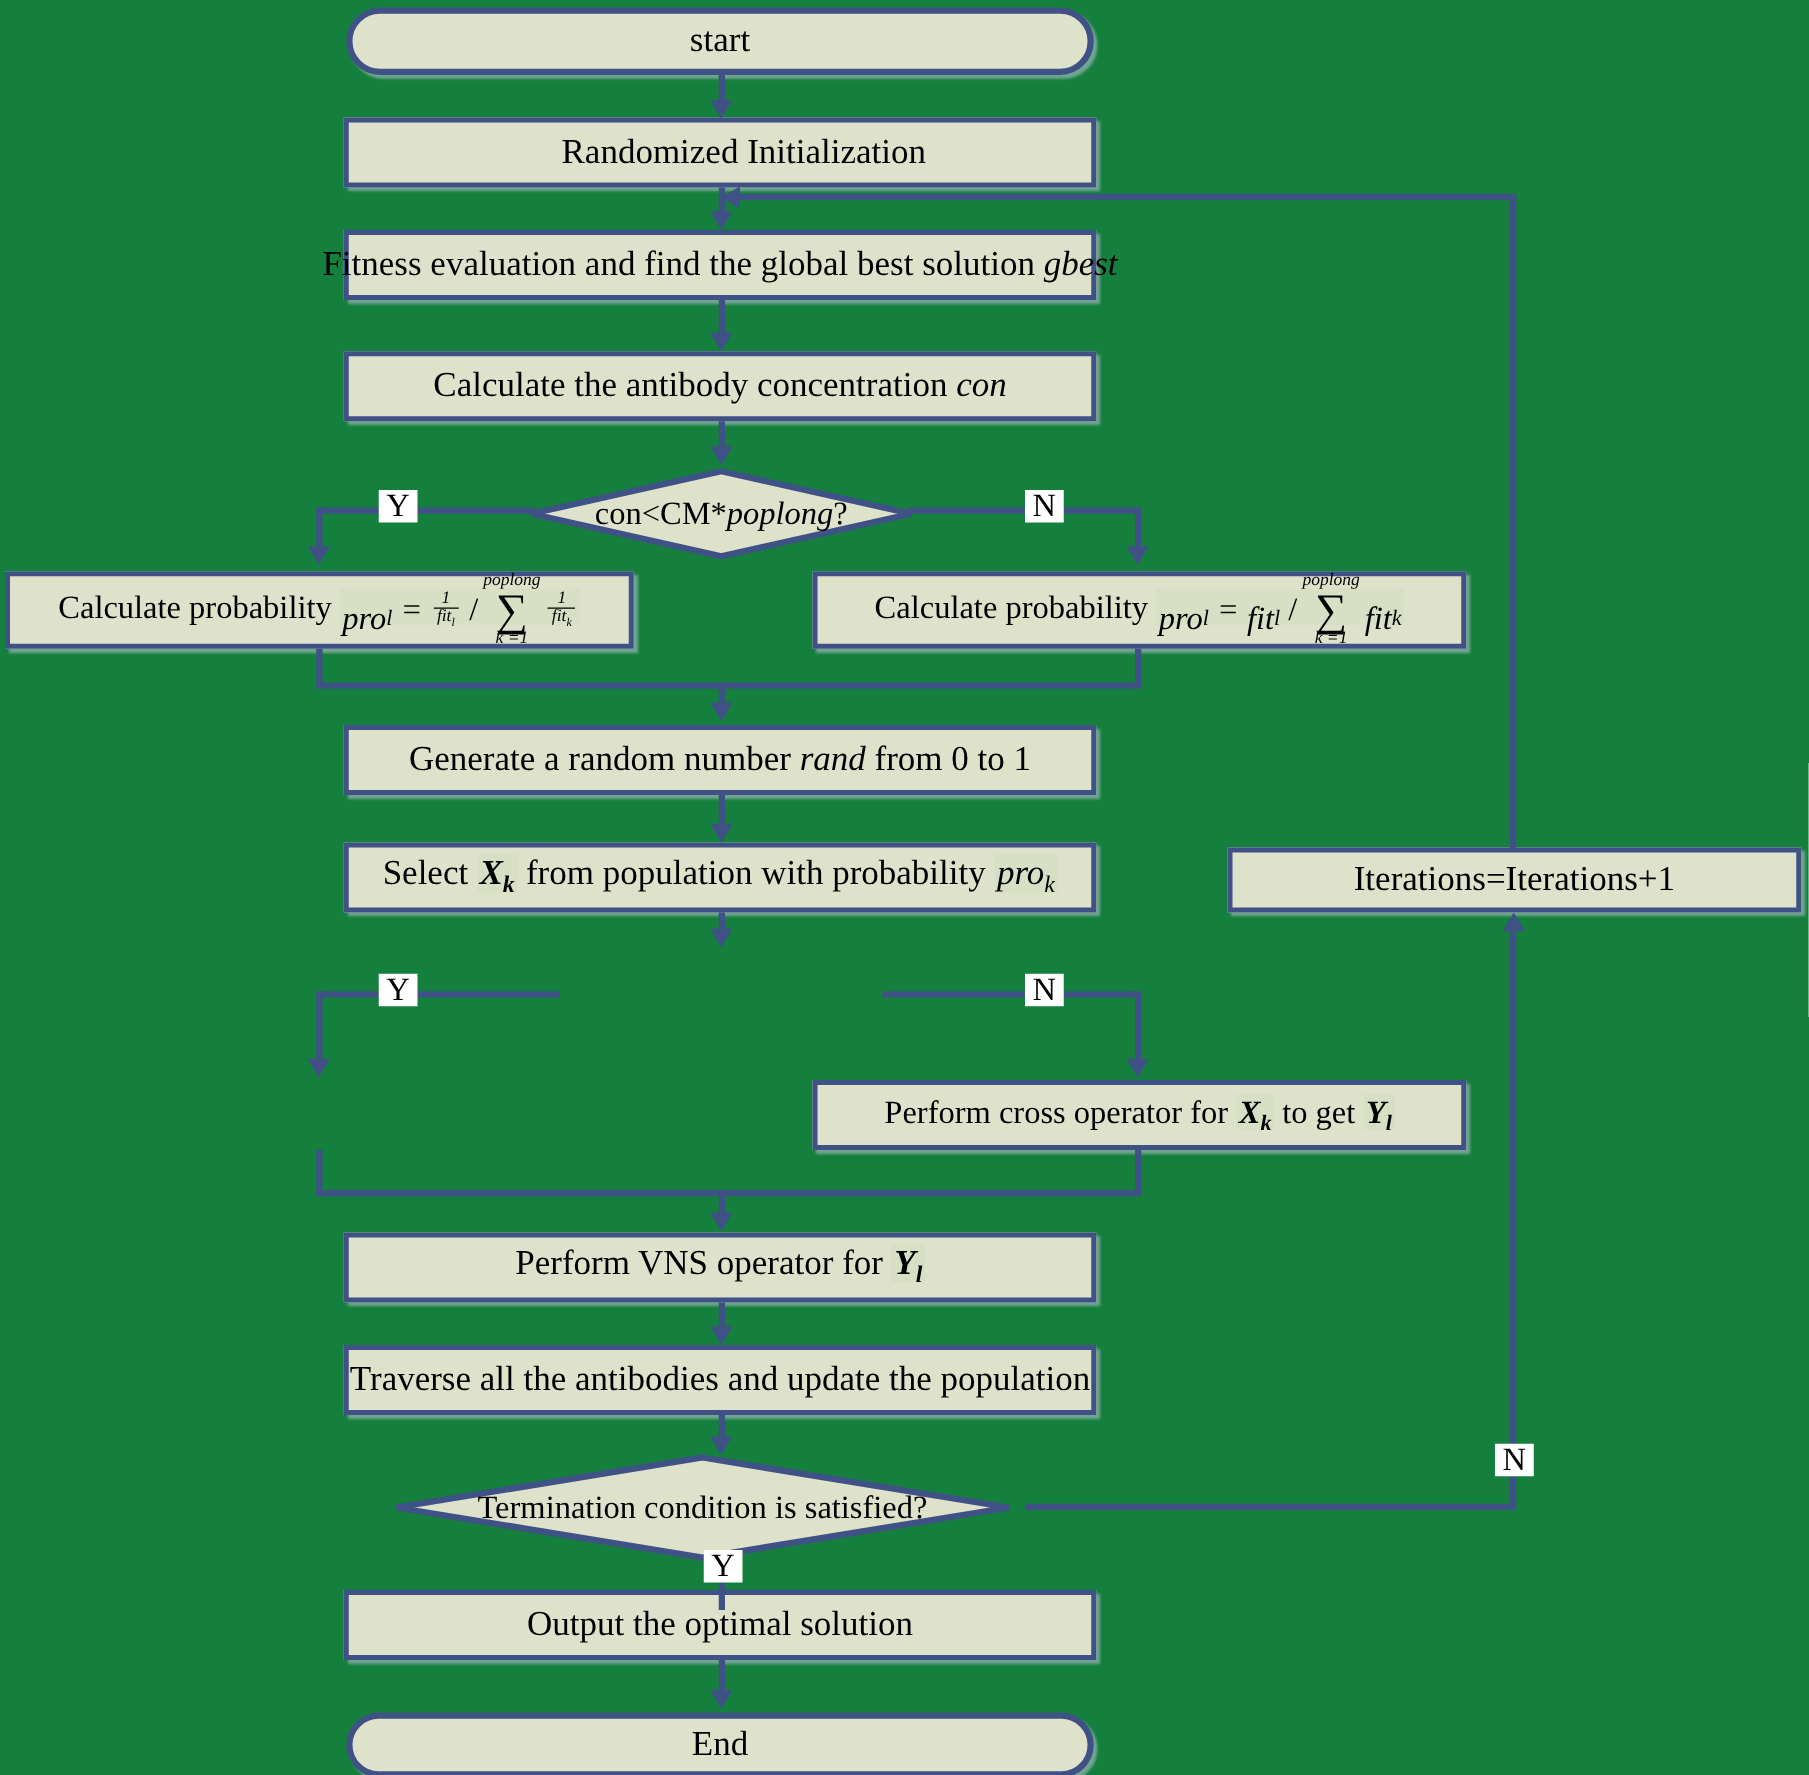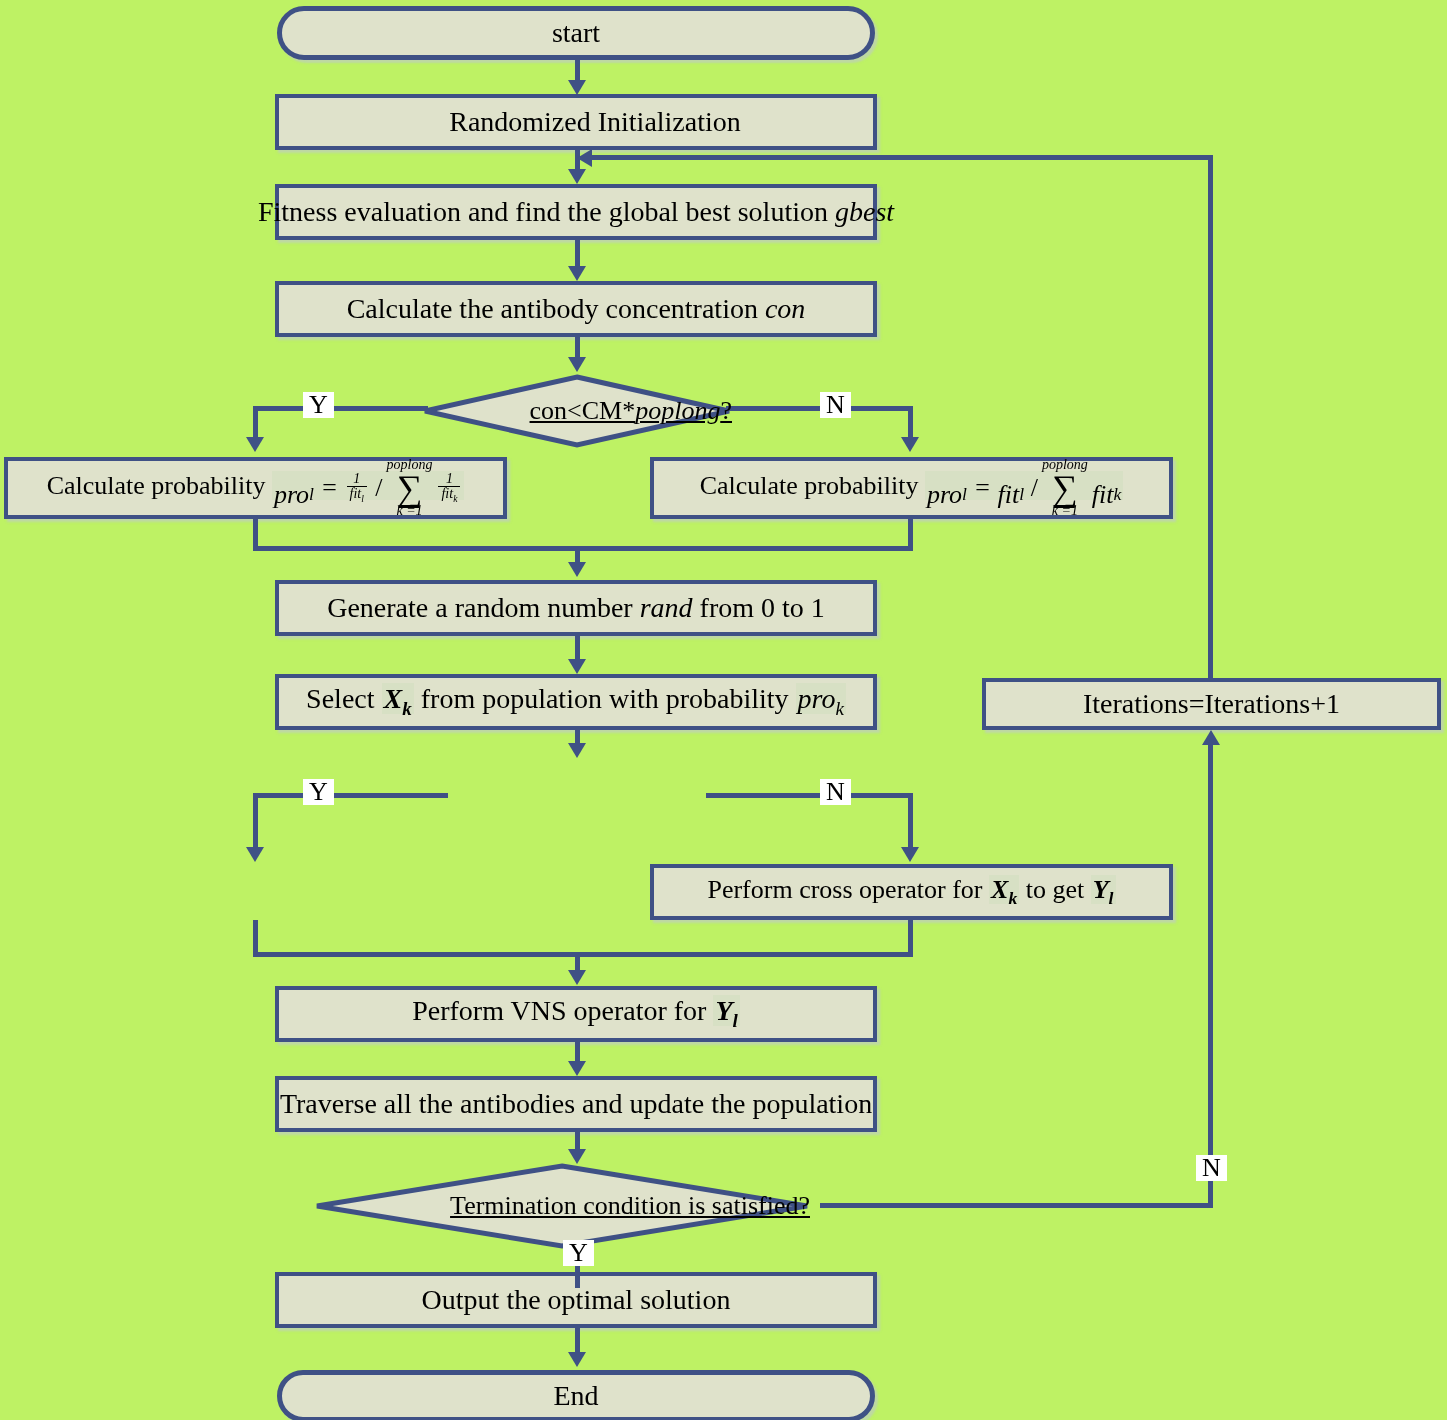--- a/index.html
+++ b/index.html
@@ -8,21 +8,21 @@
     background: #ffffff;
   }
   body {
     font-family: "Liberation Serif", "DejaVu Serif", serif;
     color: #000000;
   }
   #canvas {
     position: relative;
     width: 1447px;
     height: 1420px;
-    background: #bef264;
+    background: #15803d;
     overflow: hidden;
   }
   
   .node {
     position: absolute;
     box-sizing: border-box;
     background: #dfe2cb;
     border: 4px solid #3f5185;
     display: flex;
     align-items: center;
@@ -43,22 +43,21 @@
   .process { border-width: 4px; }
 
   
   .decision {
     position: absolute;
     background: transparent;
     border: none;
     box-shadow: none;
     display: flex;
     align-items: center;
-    justify-content: flex-end;
-    text-decoration: underline;
+    justify-content: center;
   }
   .decision .dia-shape {
     position: absolute;
     inset: 0;
   }
   .decision .label {
     position: relative;
     z-index: 2;
     white-space: nowrap;
   }

